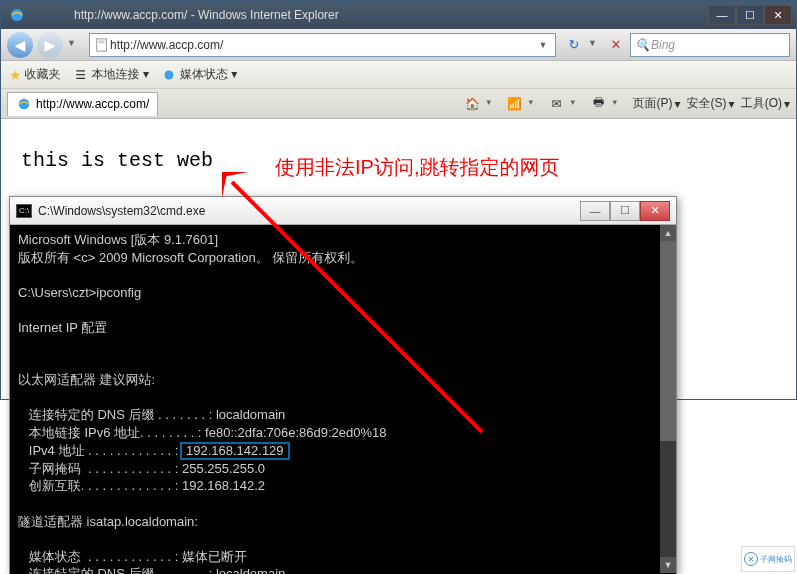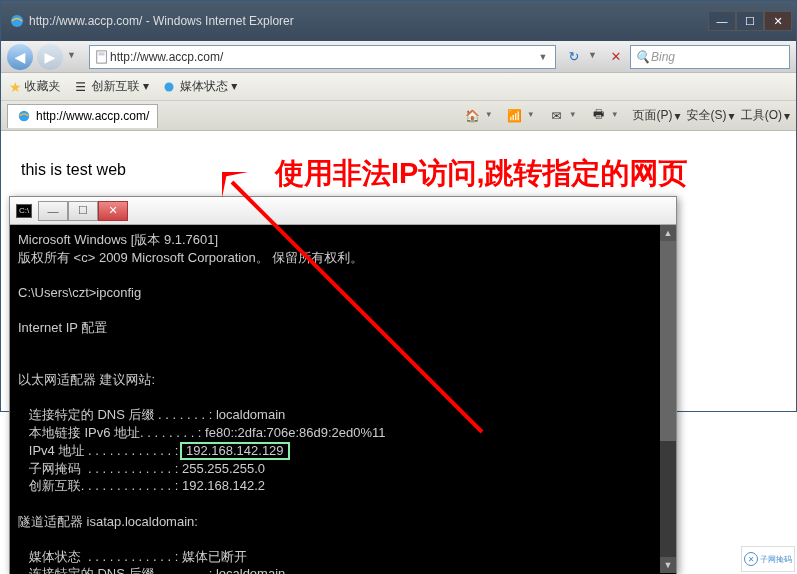--- a/index.html
+++ b/index.html
@@ -1,20 +1,20 @@
 <!DOCTYPE html>
 <html><head>
 <meta charset="utf-8">
 <style>
 * { margin: 0; padding: 0; box-sizing: border-box; font-family: "Microsoft YaHei", Arial, sans-serif; }
 body { background: #fff; width: 797px; height: 574px; overflow: hidden; position: relative; }
 
 
 .ie-window { position: absolute; top: 0; left: 0; width: 797px; border: 1px solid #3b5a7a; }
-.ie-titlebar { height: 40px; background: linear-gradient(to bottom, #4a5b6e, #3a4a5c); display: flex; align-items: center; padding: 0 4px; color: #ccc; font-size: 12px; }
+.ie-titlebar { height: 28px; background: linear-gradient(to bottom, #4a5b6e, #3a4a5c); display: flex; align-items: center; padding: 0 4px; color: #ccc; font-size: 12px; gap: 45px; }
 .ie-icon { width: 16px; height: 16px; margin: 0 4px; display: inline-flex; align-items: center; justify-content: center; }
 .ie-title { flex: 1; color: #ddd; }
 .win-controls { display: flex; gap: 0; }
 .win-btn { width: 28px; height: 20px; background: #3a4a5c; border: 1px solid #555; color: #fff; font-size: 11px; display: flex; align-items: center; justify-content: center; }
 .win-btn.close { background: #4a3a3a; }
 
 .ie-navbar { height: 32px; background: linear-gradient(to bottom, #f0f0f0, #d0d0d0); display: flex; align-items: center; padding: 2px 6px; gap: 4px; border-bottom: 1px solid #bbb; }
 .nav-btn { width: 26px; height: 26px; border-radius: 13px; background: linear-gradient(to bottom, #b8d8f8, #6098d0); display: flex; align-items: center; justify-content: center; color: #fff; font-size: 14px; }
 .nav-dd { width: 14px; height: 14px; color: #666; font-size: 9px; }
 .url-box { flex: 1; height: 24px; background: #fff; border: 1px solid #7a9ab8; display: flex; align-items: center; padding: 0 4px; margin: 0 4px; }
@@ -27,36 +27,36 @@
 .fav-item { display: flex; align-items: center; gap: 3px; color: #333; }
 .star { color: #f5c040; font-size: 14px; }
 
 .tab-bar { height: 30px; background: linear-gradient(to bottom, #e8e8e0, #d8d8d0); display: flex; align-items: center; padding: 0 6px; gap: 4px; border-bottom: 1px solid #bbb; }
 .tab { background: #fff; border: 1px solid #aaa; border-bottom: none; height: 24px; display: flex; align-items: center; padding: 0 8px; font-size: 12px; gap: 4px; }
 .tab-tools { margin-left: auto; display: flex; align-items: center; gap: 6px; font-size: 12px; color: #333; }
 .tool-link { display: flex; align-items: center; gap: 2px; }
 .tool-ico { width: 16px; height: 16px; display: inline-flex; align-items: center; justify-content: center; }
 
 .content { background: #fff; height: 280px; padding: 30px 20px; position: relative; }
-.test-text { font-family: Liberation Sans, sans-serif; font-size: 16px; color: #000; }
-
-
-.annotation { position: absolute; left: 275px; top: 154px; color: #ff0000; font-size: 29px; font-weight: 700; z-index: 50; }
+.test-text { font-family: Liberation Mono, monospace; font-size: 20px; color: #000; }
+
+
+.annotation { position: absolute; left: 275px; top: 154px; color: #ff0000; font-size: 20px; font-weight: 400; z-index: 50; }
 .arrow { position: absolute; left: 222px; top: 172px; z-index: 49; pointer-events: none; }
 
 
 .cmd-window { position: absolute; left: 9px; top: 196px; width: 668px; height: 378px; border: 1px solid #888; box-shadow: 2px 2px 8px rgba(0,0,0,0.4); z-index: 30; }
 .cmd-titlebar { height: 28px; background: linear-gradient(to bottom, #fdfdfd, #e8e8e8); display: flex; align-items: center; padding: 0 6px; font-size: 12px; border-bottom: 1px solid #aaa; }
 .cmd-icon { width: 16px; height: 14px; background: #000; border: 1px solid #555; margin-right: 6px; display: inline-flex; align-items: center; justify-content: center; color: #ddd; font-size: 8px; }
 .cmd-title { flex: 1; color: #222; }
 .cmd-controls { display: flex; gap: 0; }
 .cmd-btn { width: 30px; height: 20px; border: 1px solid #999; background: linear-gradient(to bottom, #f5f5f5, #ddd); display: flex; align-items: center; justify-content: center; font-size: 11px; color: #555; }
 .cmd-btn.close { background: linear-gradient(to bottom, #e88, #c44); color: #fff; border-color: #a33; }
 .cmd-body { background: #000; color: #ccc; height: 350px; padding: 6px 8px; font-family: "NSimSun", "SimSun", "Consolas", monospace; font-size: 13px; line-height: 1.35; white-space: pre; overflow: hidden; }
-.ipv4-box { border: 2px solid #86efac; padding: 0 4px; display: inline-block; line-height: 1.1; margin: 0 -2px; }
+.ipv4-box { border: 2px solid #0369a1; padding: 0 4px; display: inline-block; line-height: 1.1; margin: 0 -2px; }
 .cmd-scrollbar { position: absolute; right: 0; top: 28px; bottom: 0; width: 16px; background: #3a3a3a; }
 .cmd-sb-btn { width: 16px; height: 16px; background: #555; display: flex; align-items: center; justify-content: center; color: #ccc; font-size: 9px; }
 .cmd-sb-btn.bottom { position: absolute; bottom: 0; }
 .cmd-sb-thumb { position: absolute; top: 16px; width: 16px; height: 200px; background: #666; }
 
 .watermark { position: absolute; right: 2px; bottom: 2px; width: 54px; height: 26px; background: #fff; border: 1px solid #ddd; display: flex; align-items: center; justify-content: center; font-size: 8px; color: #4a90d0; z-index: 60; }
 .watermark .circ { width: 14px; height: 14px; border: 1px solid #4a90d0; border-radius: 50%; display: inline-flex; align-items: center; justify-content: center; margin-right: 2px; font-size: 8px; }
 </style>
 </head>
 <body>
@@ -101,21 +101,21 @@
     </div>
   </div>
 
   <div class="fav-bar">
     <span class="fav-item">
       <span class="star">★</span>
       <span>收藏夹</span>
     </span>
     <span class="fav-item">
       <span class="tool-ico">☰</span>
-      <span>创新互联 ▾</span>
+      <span>本地连接 ▾</span>
     </span>
     <span class="fav-item">
       <span class="tool-ico">
           <svg width="12" height="12" viewBox="0 0 16 16">
             <circle cx="8" cy="8" r="6" fill="#3aa0e8"></circle>
           </svg>
         </span>
       <span>媒体状态 ▾</span>
     </span>
   </div>
@@ -156,38 +156,39 @@
       <marker id="ah" markerWidth="12" markerHeight="12" refX="2" refY="6" orient="auto">
         <path d="M0,0 L12,6 L0,12 L4,6 Z" fill="#ff0000"></path>
       </marker>
     </defs>
   <line x1="260" y1="260" x2="10" y2="10" stroke="#ff0000" stroke-width="4" marker-end="url(#ah)"></line>
 </svg>
 
 <div class="cmd-window">
   <div class="cmd-titlebar">
     <span class="cmd-icon">C:\</span>
+    <span class="cmd-title">C:\Windows\system32\cmd.exe</span>
     <div class="cmd-controls">
       <div class="cmd-btn">—</div>
       <div class="cmd-btn">☐</div>
       <div class="cmd-btn close">✕</div>
     </div>
   </div>
   <div class="cmd-body"><span>Microsoft Windows [版本 9.1.7601]</span>
 <span>版权所有 &lt;c&gt; 2009 Microsoft Corporation。 保留所有权利。</span>
 
 <span>C:\Users\czt&gt;ipconfig</span>
 
 <span>Internet IP 配置</span>
 
 
 <span>以太网适配器 建议网站:</span>
 
 <span>   连接特定的 DNS 后缀 . . . . . . . : localdomain</span>
-<span>   本地链接 IPv6 地址. . . . . . . . : fe80::2dfa:706e:86d9:2ed0%11</span>
+<span>   本地链接 IPv6 地址. . . . . . . . : fe80::2dfa:706e:86d9:2ed0%18</span>
 <span>   IPv4 地址 . . . . . . . . . . . . : </span><span class="ipv4-box">192.168.142.129</span>
 <span>   子网掩码  . . . . . . . . . . . . : 255.255.255.0</span>
 <span>   创新互联. . . . . . . . . . . . . : 192.168.142.2</span>
 
 <span>隧道适配器 isatap.localdomain:</span>
 
 <span>   媒体状态  . . . . . . . . . . . . : 媒体已断开</span>
 <span>   连接特定的 DNS 后缀 . . . . . . . : localdomain</span></div>
   <div class="cmd-scrollbar">
     <div class="cmd-sb-btn">▲</div>

